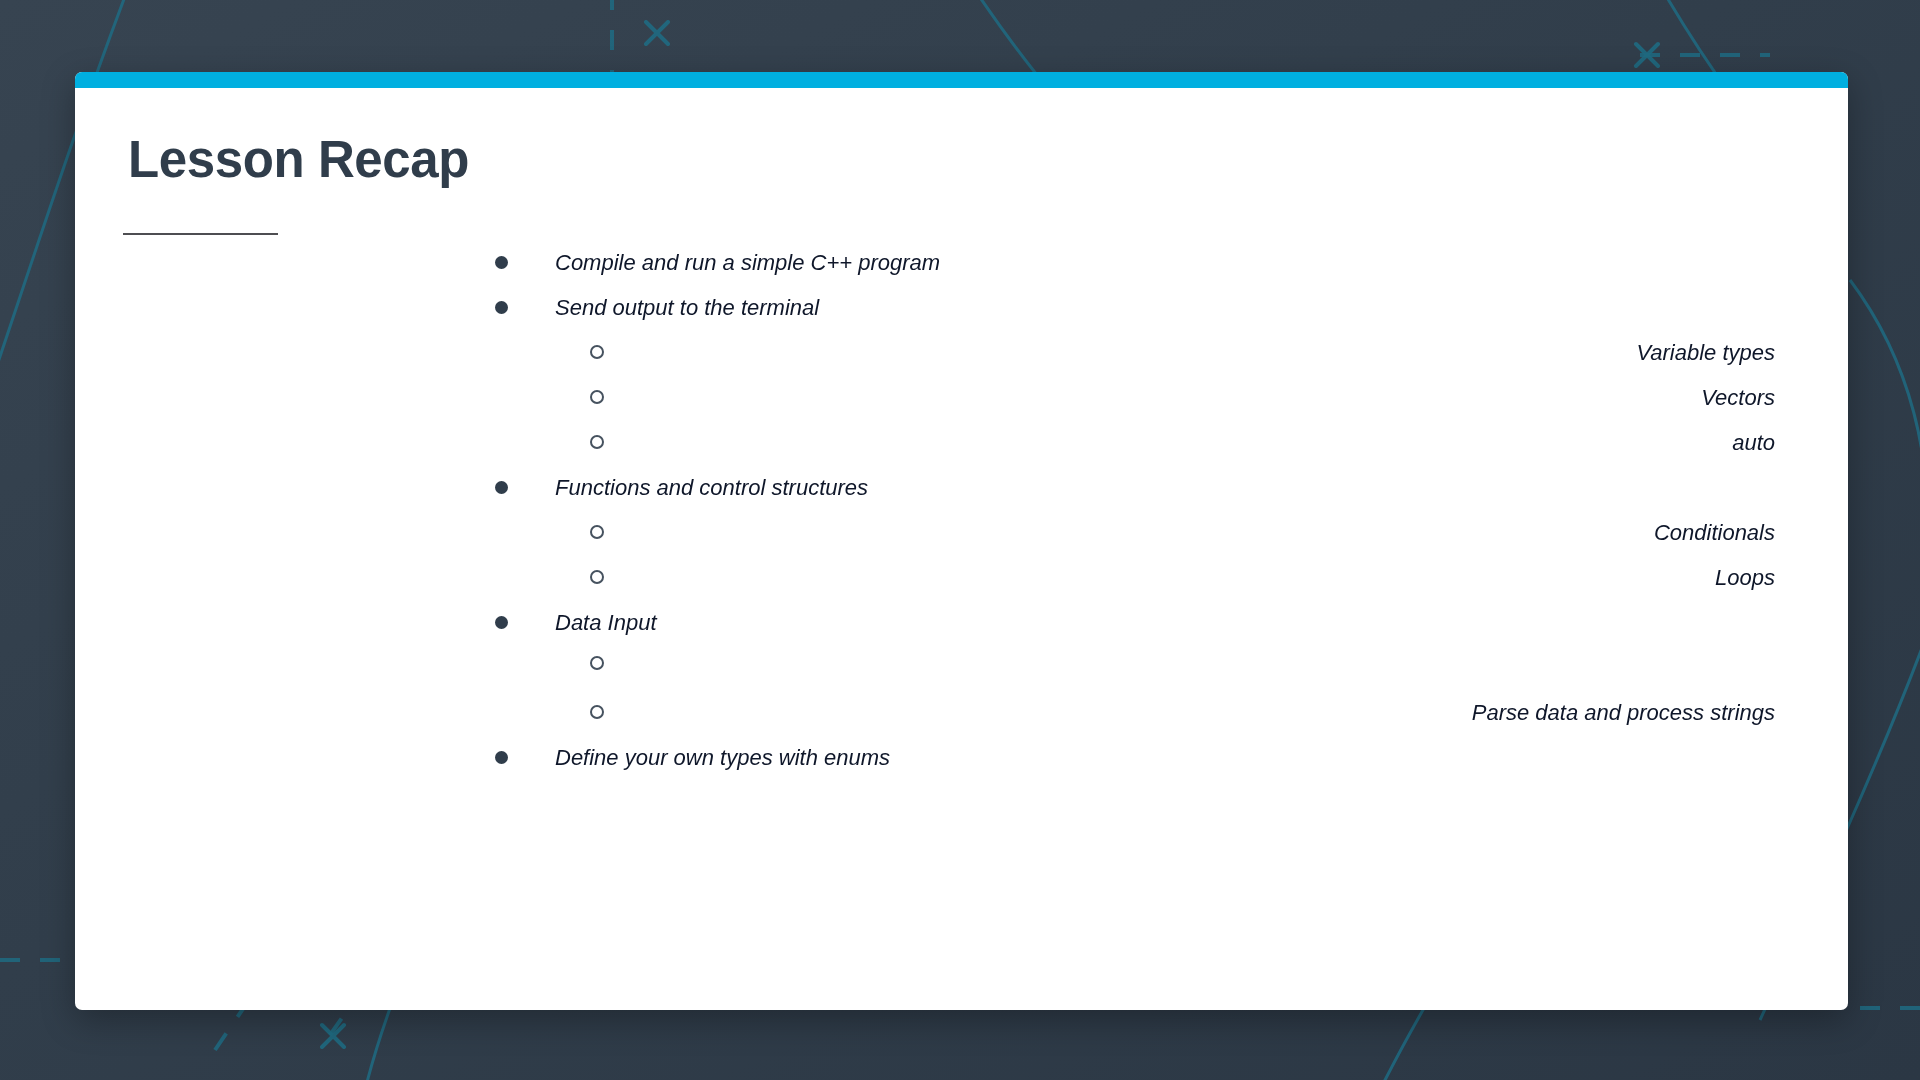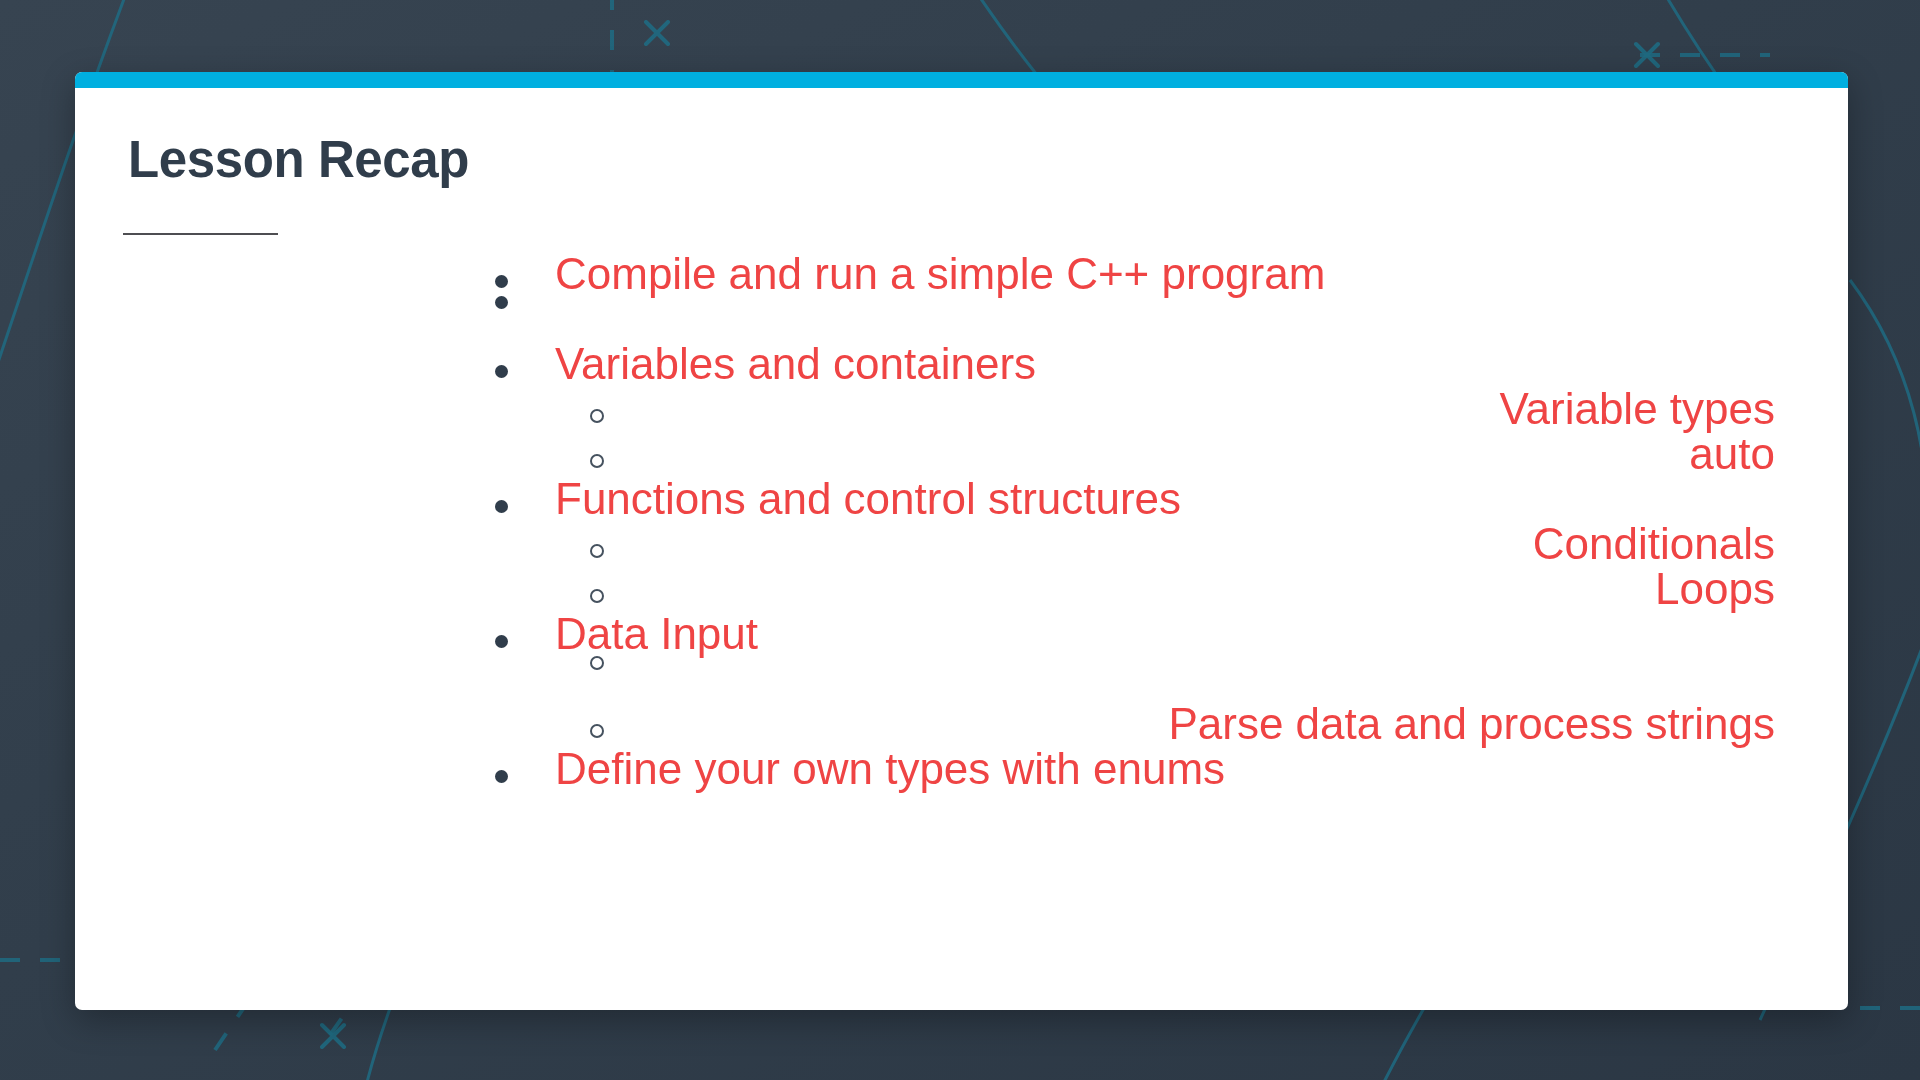--- a/index.html
+++ b/index.html
@@ -115,24 +115,25 @@
   .dot-hollow {
     display: block;
     width: 14px;
     height: 14px;
     border-radius: 50%;
     border: 2px solid #46525f;
     background: transparent;
   }
 
   .bullet-text {
-    font-size: 44px;
-    color: #ef4444;
+    font-size: 22px;
+    color: #0f172a;
     line-height: 1.0;
     white-space: nowrap;
+    font-style: italic;
   }
 </style>
 </head>
 <body>
 
 <svg id="bg-decor" viewBox="0 0 1920 1080" xmlns="http://www.w3.org/2000/svg">
   <defs>
     <linearGradient id="bgGrad" x1="0" y1="0" x2="1" y2="1">
       <stop offset="0%" stop-color="#374451"></stop>
       <stop offset="45%" stop-color="#313e4b"></stop>
@@ -191,37 +192,38 @@
       <div class="bullet-row level-1">
         <span class="marker">
           <span class="dot-filled"></span>
         </span>
         <span class="bullet-text">Compile and run a simple C++ program</span>
       </div>
       <div class="bullet-row level-1">
         <span class="marker">
           <span class="dot-filled"></span>
         </span>
-      </div>
-      <div class="bullet-row level-1">
-        <span class="marker">
-          <span class="dot-filled"></span>
-        </span>
-        <span class="bullet-text">Variables and containers</span>
+        <span class="bullet-text">Send output to the terminal</span>
       </div>
       <div class="bullet-row level-2">
         <span class="marker">
           <span class="dot-hollow"></span>
         </span>
         <span class="bullet-text">Variable types</span>
       </div>
       <div class="bullet-row level-2">
         <span class="marker">
           <span class="dot-hollow"></span>
         </span>
+        <span class="bullet-text">Vectors</span>
+      </div>
+      <div class="bullet-row level-2">
+        <span class="marker">
+          <span class="dot-hollow"></span>
+        </span>
         <span class="bullet-text">auto</span>
       </div>
       <div class="bullet-row level-1">
         <span class="marker">
           <span class="dot-filled"></span>
         </span>
         <span class="bullet-text">Functions and control structures</span>
       </div>
       <div class="bullet-row level-2">
         <span class="marker">

